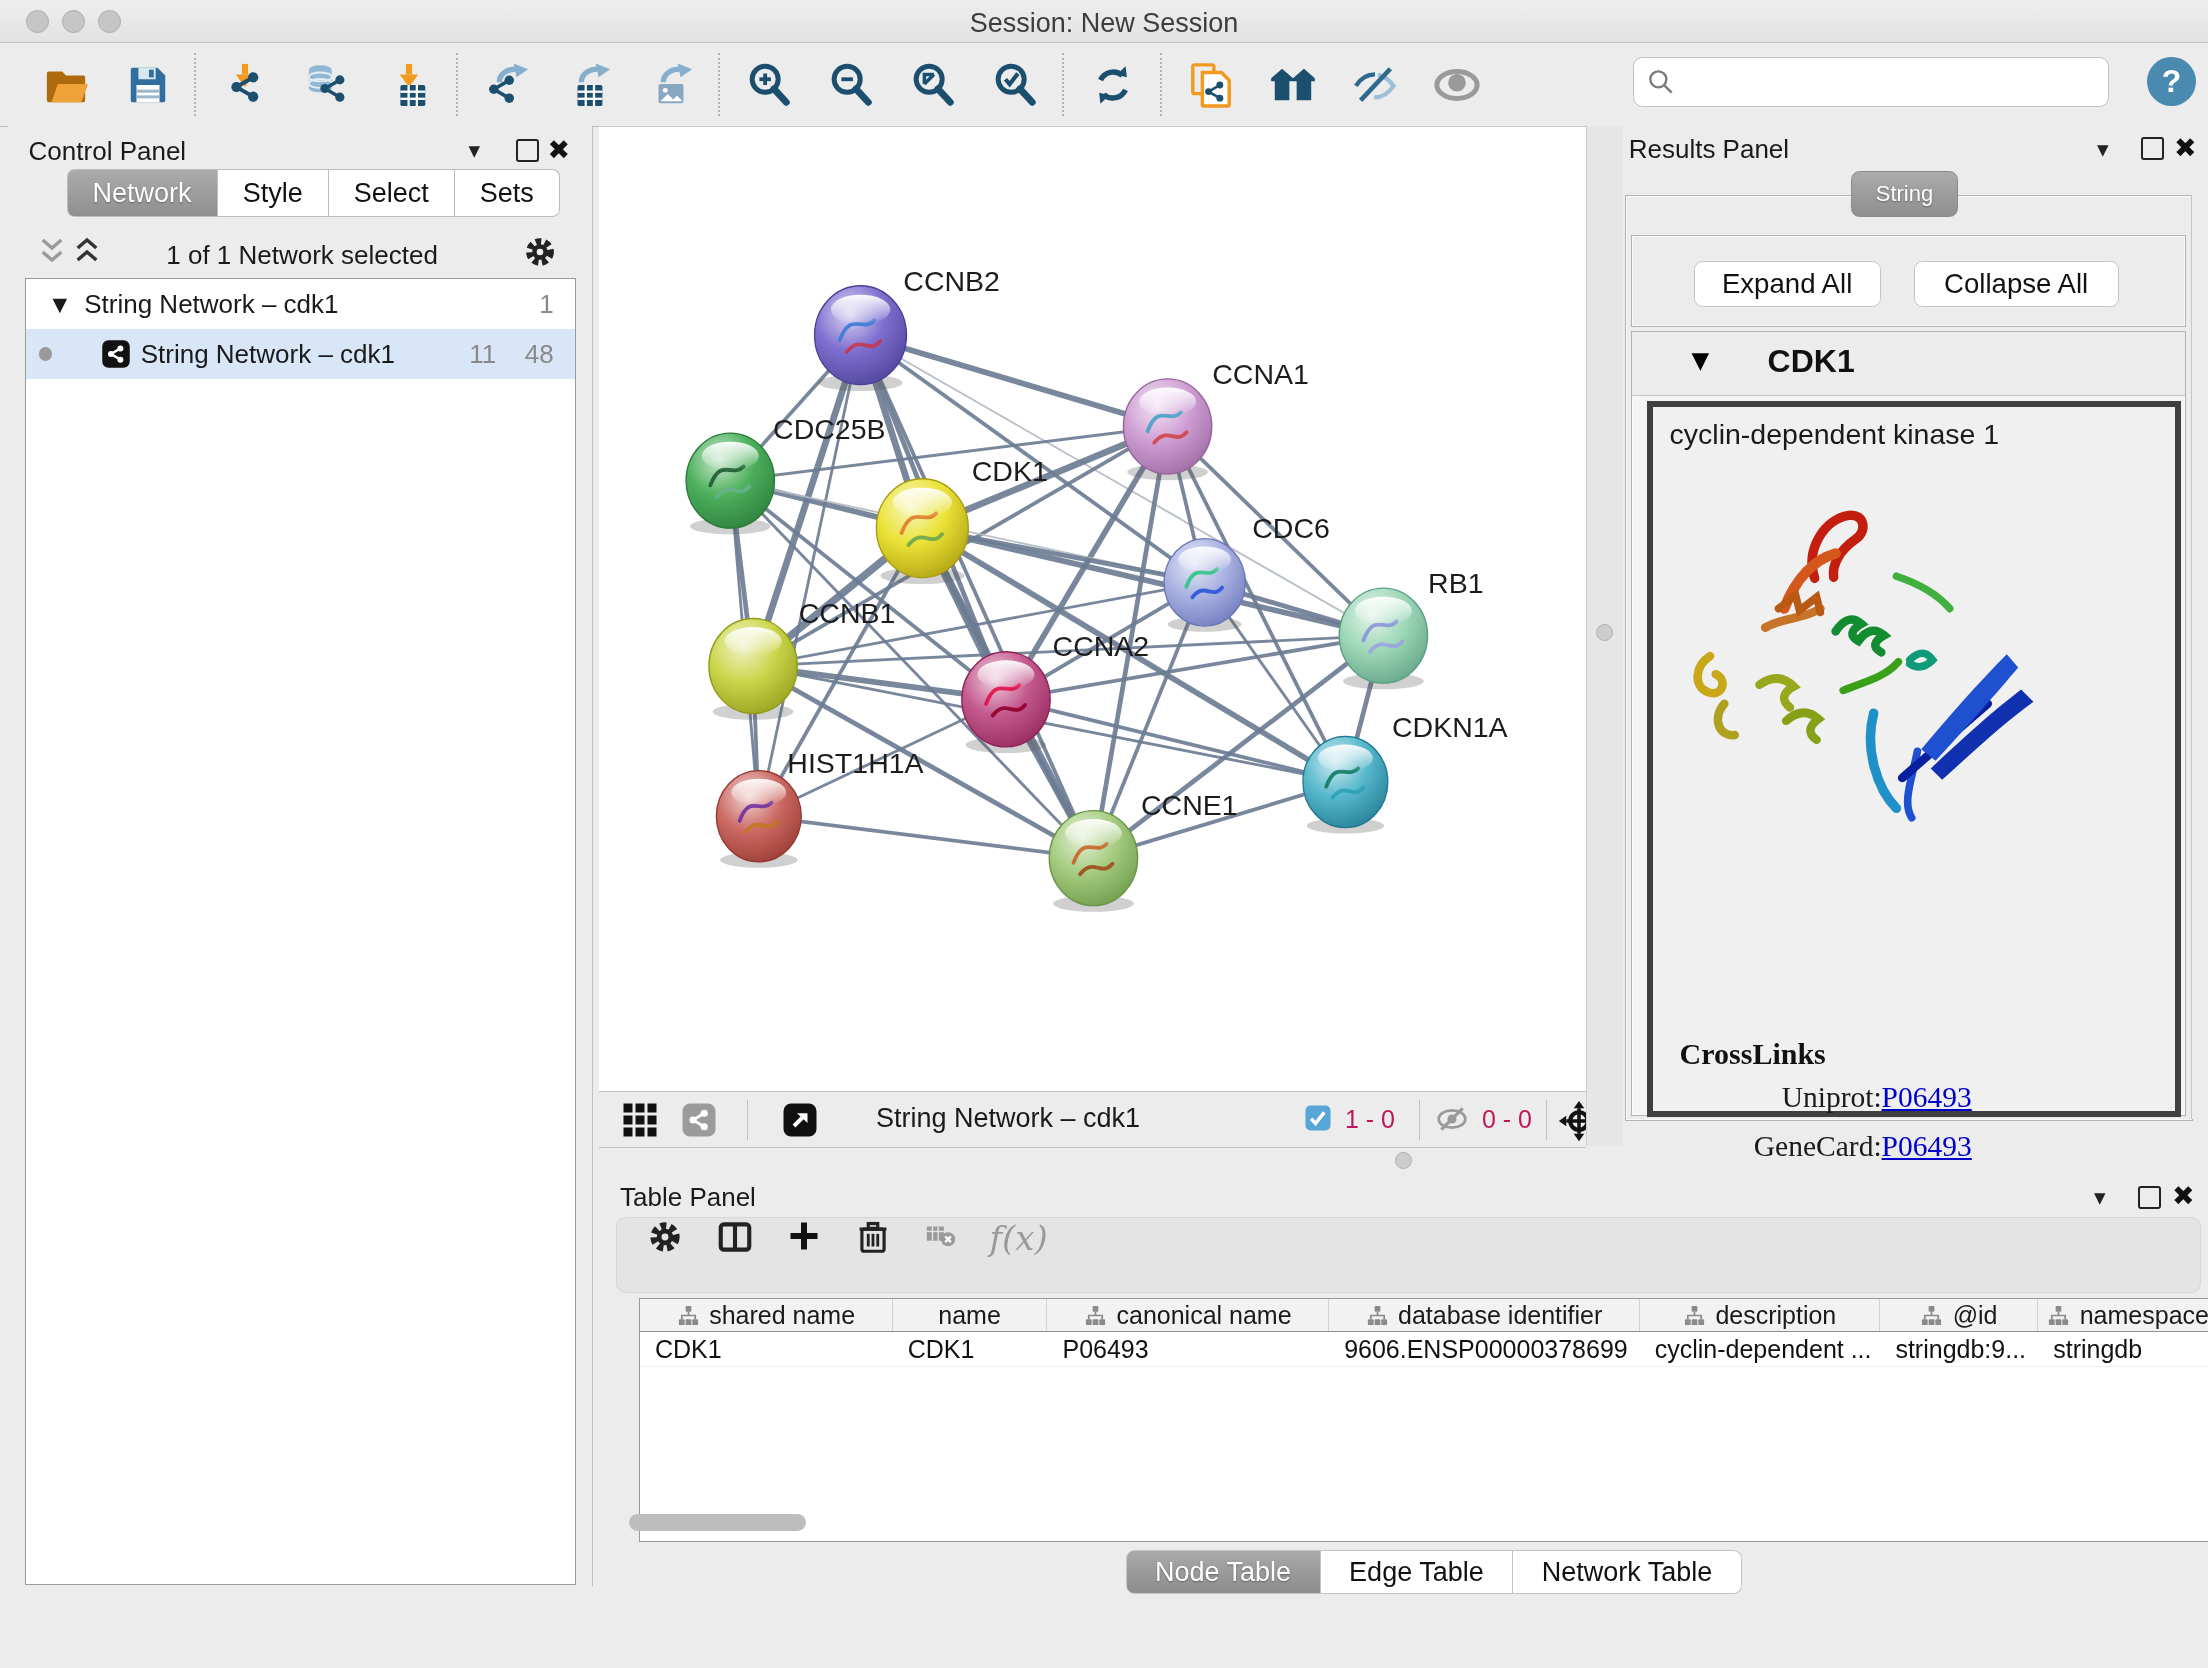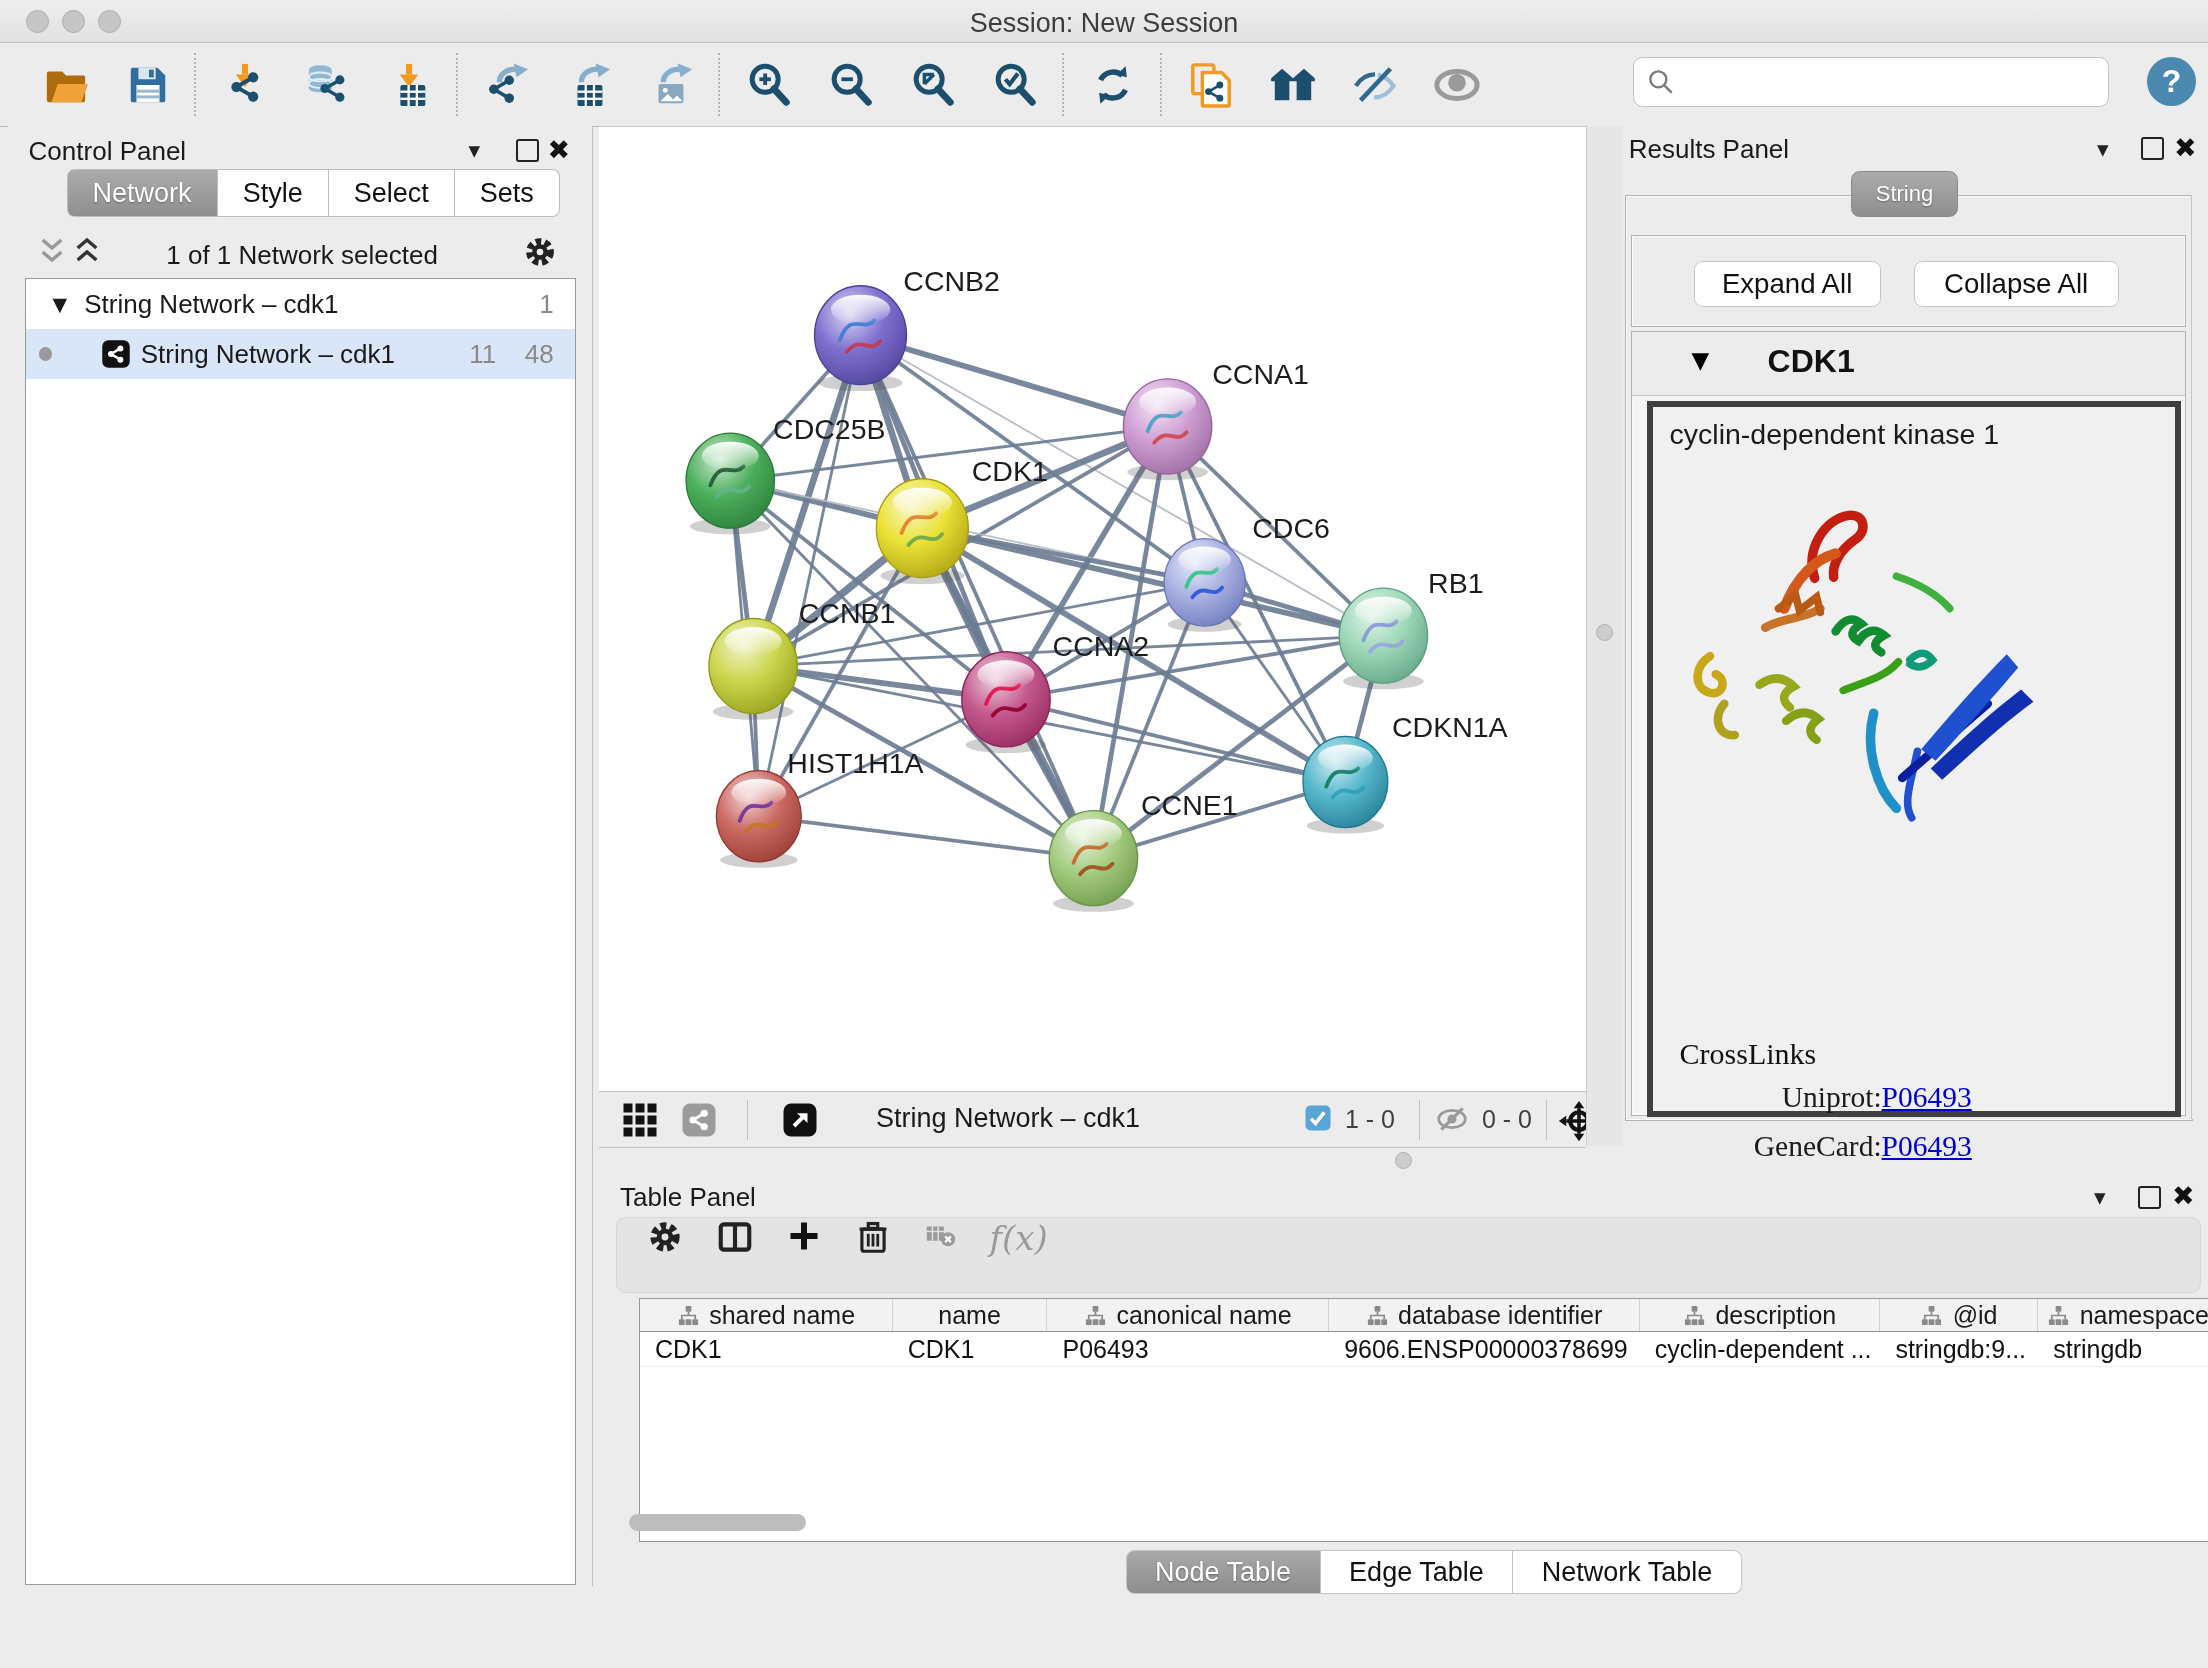--- a/index.html
+++ b/index.html
@@ -31,21 +31,21 @@
   .seg-tab:first-child{border-left:1px solid #bdbdbd;border-radius:7.6px 0 0 7.6px;}
   .seg-tab:last-child{border-radius:0 7.6px 7.6px 0;}
   .seg-tab.sel{background:linear-gradient(#ababab,#8f8f8f);color:#fff;text-shadow:0 1px 1.9px rgba(0,0,0,.35);}
   #net-listbox{background:#fff;border:1px solid #9a9a9a;}
   .list-row{display:flex;align-items:center;font-size:26px;color:#1a1a1a;height:50px;}
   .count-num{color:#8a8a8a;}
   
   #canvas{left:599px;top:126px;width:987px;height:964px;background:#fff;border-top:1px solid #c8c8c8;}
   #canvas-toolbar{left:599px;top:1091px;width:987px;height:55px;background:#ececec;border-top:1px solid #c2c2c2;border-bottom:1px solid #c2c2c2;}
   .ct-sep{position:absolute;top:7.6px;width:1px;height:40px;background:#c2c2c2;}
-  .badge-num{font-size:25px;color:#404040;}
+  .badge-num{font-size:25px;color:#be185d;}
   
   #v-splitter{left:1586px;top:126px;width:36px;height:1020px;background:#e6e6e6;border-left:1px solid #cfcfcf;border-right:1px solid #cfcfcf;}
   .split-dot{width:15px;height:15px;border-radius:50%;background:#cdcdcd;border:1px solid #b0b0b0;}
   
   #results-panel{left:1623px;top:126px;width:586px;height:1029px;background:#ececec;text-align:right;}
   .sunken{border:1px solid #b2b2b2;box-shadow:inset 0 0 0 1px #fafafa;background:#ececec;}
   .rp-btn{background:#fff;border:1px solid #c4c4c4;border-radius:8.6px;font-size:27.6px;color:#111;display:flex;align-items:center;justify-content:center;}
   .xlink{color:#0000cc;text-decoration:underline;font-family:"Liberation Serif",serif;font-size:29.5px;}
   .xlabel{color:#1a1a1a;font-family:"Liberation Serif",serif;font-size:29.5px;}
   
@@ -662,21 +662,21 @@
             <path d="M180 238 c 18 -8 42 -12 58 -30" stroke="#3aa018" stroke-width="8"></path>
             <path d="M236 118 c 24 8 44 20 56 34" stroke="#40b040" stroke-width="8"></path>
             <path d="M250 206 q 14 -14 24 0 q -12 12 -24 4" stroke="#0f9a78" stroke-width="8"></path>
             <path d="M212 262 C202 300 216 342 236 362" stroke="#2090c8" stroke-width="10"></path>
             <path d="M258 302 C252 332 242 356 252 372" stroke="#1f50d0" stroke-width="8"></path>
             <path d="M242 330 L332 252" stroke="#0820a0" stroke-width="9"></path>
           </g>
           <path d="M352 200 C322 230 287 270 262 300 L277 312 C307 280 342 240 364 214 Z" fill="#1f50d0"></path>
           <path d="M367 237 C332 264 302 292 272 320 L284 332 C317 302 352 270 380 250 Z" fill="#1030b0"></path>
         </svg>
-        <div class="abs" style="left:27px;top:635px;font-family:'Liberation Serif',serif;font-weight:normal;font-size:30px;color:#111;top:630px">CrossLinks</div>
+        <div class="abs" style="left:27px;top:635px;font-family:'Liberation Serif',serif;font-weight:bold;font-size:30px;color:#111;top:630px">CrossLinks</div>
         <div id="crosslinks" class="abs" style="left:52px;top:666px;width:457px">
             <div style="display: flex; height: 49px; align-items: center;">
               <span class="xlabel" style="width:177px">Uniprot:</span>
               <a class="xlink" href="#">P06493</a>
             </div>
             <div style="display: flex; height: 49px; align-items: center;">
               <span class="xlabel" style="width:177px">GeneCard:</span>
               <a class="xlink" href="#">P06493</a>
             </div>
             <div style="display: flex; height: 49px; align-items: center;">

